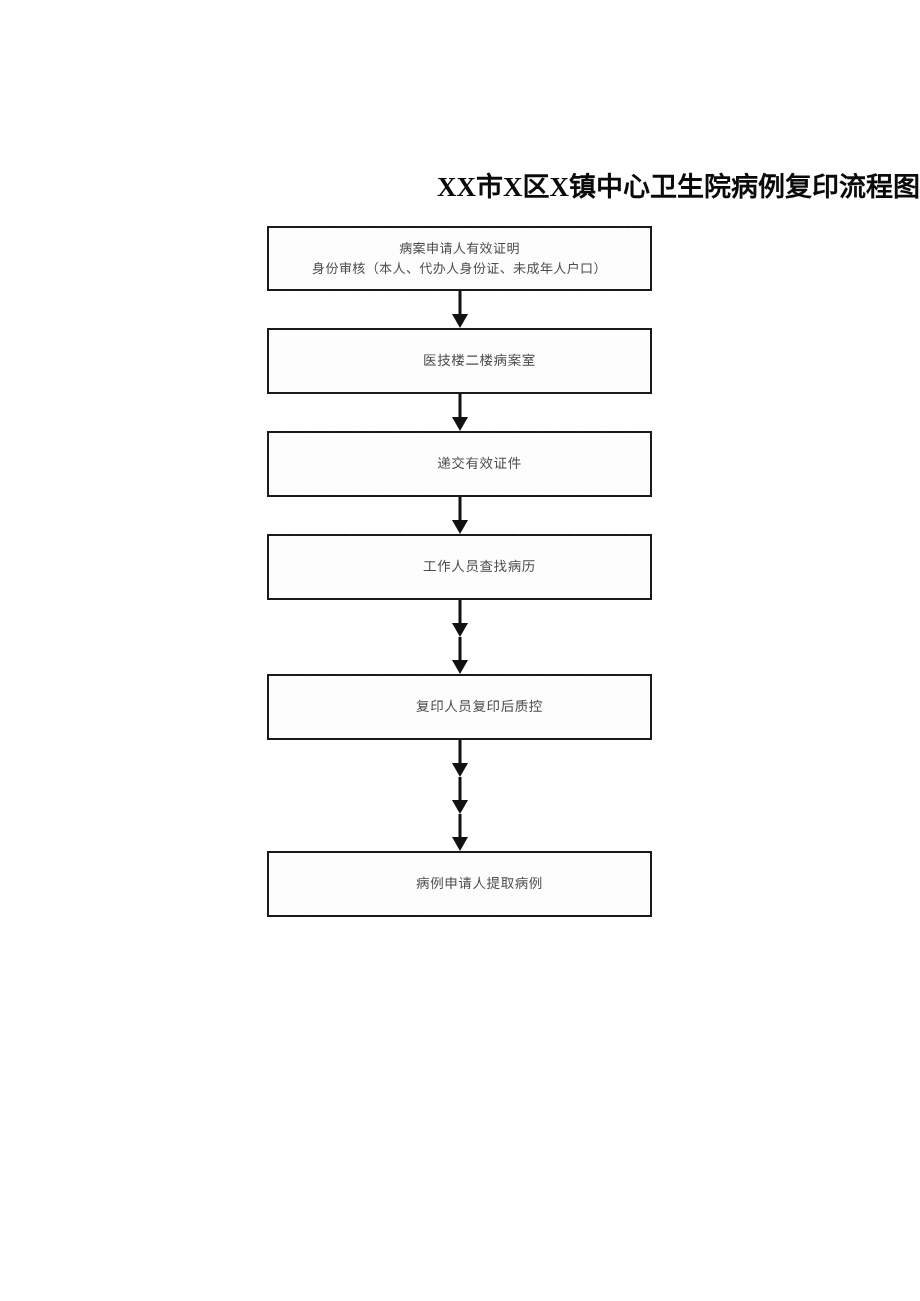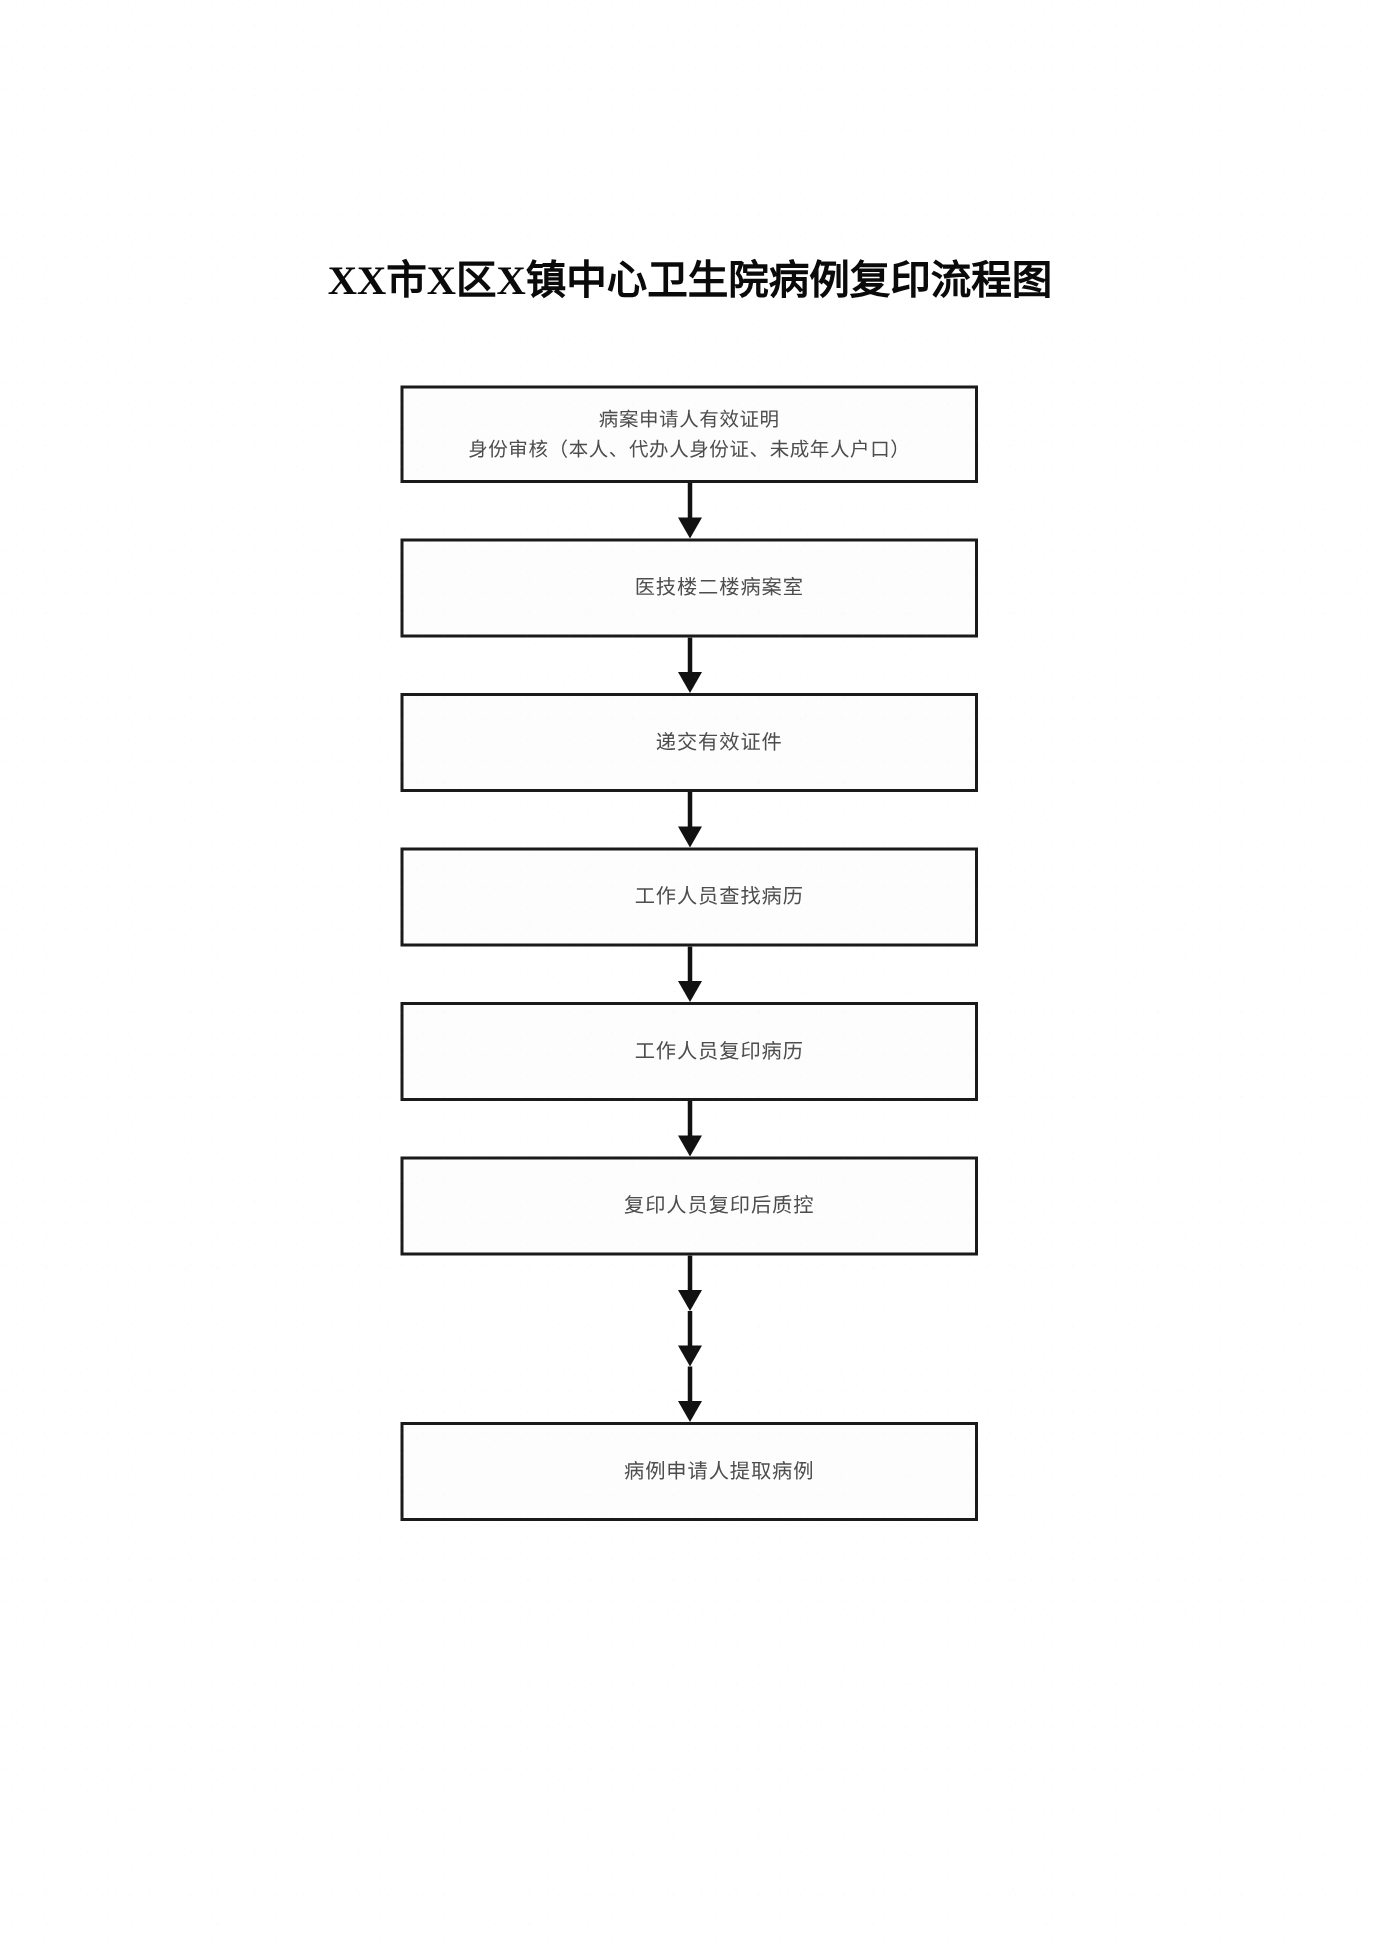--- a/index.html
+++ b/index.html
@@ -17,36 +17,35 @@
     font-family: "Liberation Serif", "DejaVu Serif", serif;
     overflow: hidden;
   }
 
   
   .doc-title {
     position: absolute;
     left: 0;
     top: 147px;
     width: 920px;
-    text-align: center;
+    text-align: right;
     font-family: "Liberation Serif", "DejaVu Serif", serif;
     font-size: 27px;
     font-weight: bold;
     letter-spacing: 0px;
     color: #0a0a0a;
     white-space: nowrap;
   }
 
   
   .flow {
     position: absolute;
     left: 267px;
     top: 226px;
     width: 385px;
-    margin-top: 31px;
   }
 
   .flow-node {
     position: relative;
     box-sizing: border-box;
     width: 385px;
     border: 2px solid #1a1a1a;
     background: #fdfdfd;
     display: flex;
     align-items: center;
@@ -160,23 +159,20 @@
 
     <div class="flow-node step">
       <span class="node-text">工作人员查找病历</span>
     </div>
 
     <div class="connector">
       <span class="shaft"></span>
       <span class="head"></span>
     </div>
 
-    <div class="flow-node step">
-      <span class="node-text">工作人员复印病历</span>
-    </div>
 
     <div class="connector">
       <span class="shaft"></span>
       <span class="head"></span>
     </div>
 
     <div class="flow-node step">
       <span class="node-text">复印人员复印后质控</span>
     </div>
 

